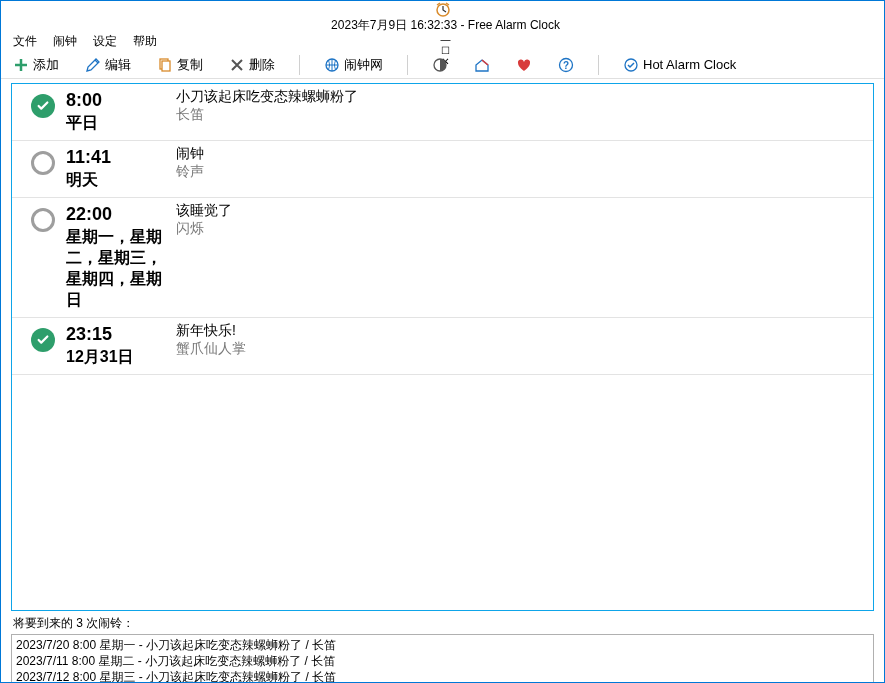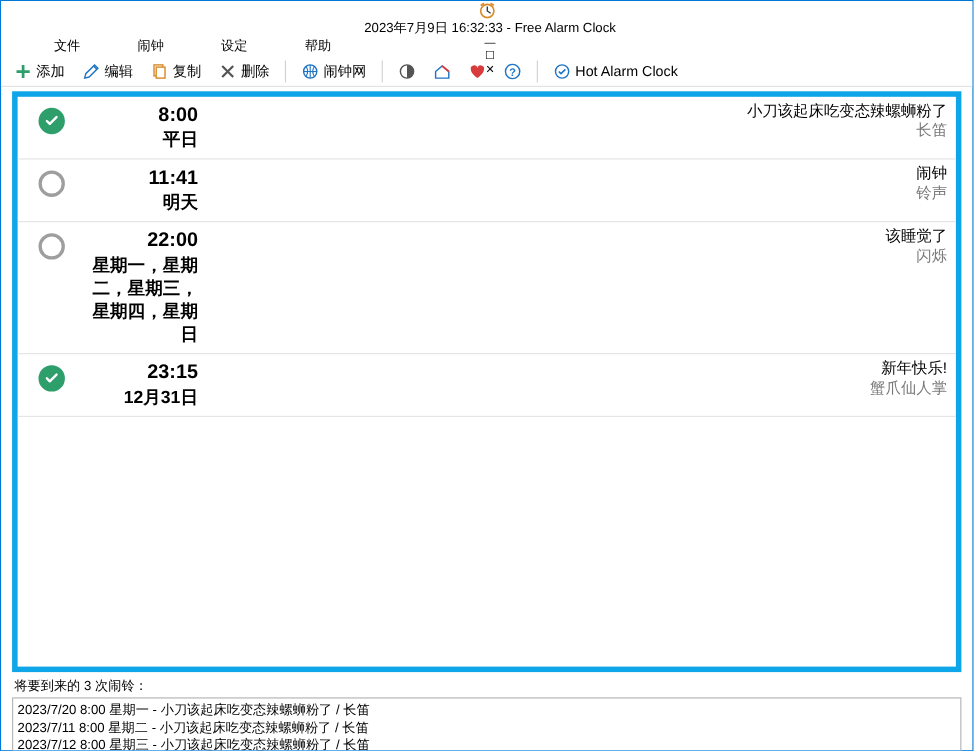--- a/index.html
+++ b/index.html
@@ -31,45 +31,44 @@
     font-family: "Segoe MDL2 Assets","Segoe UI Symbol",sans-serif;
     font-size: 10px; color:#000;
   }
 
   
   .menubar {
     display:flex; align-items:center; height:20px;
     padding: 0 4px;
     background:#fff;
   }
-  .menubar .menu-item { padding: 2px 8px; font-size:12px;margin-left:36px; }
+  .menubar .menu-item { padding: 2px 8px; font-size:12px; }
 
   
   .toolbar {
     display:flex; align-items:center; height:28px;
-    padding: 0 6px; gap: 4px;
+    padding: 0 6px; gap: 14px;
     background:#fff;
     border-bottom:1px solid #e0e0e0;
   }
   .tbtn {
     display:flex; align-items:center; gap:4px;
     padding: 2px 6px; font-size:13px; color:#000;
     border-radius:2px;
   }
   .tbtn .ico { width:16px; height:16px; display:flex; align-items:center; justify-content:center; }
   .sep { width:1px; height:20px; background:#d0d0d0; margin:0 4px; }
 
   
   .list {
     height: 528px;   
     overflow-y:auto;
-    border: 5px solid #0ea5e9;
+    border: 1px solid #0ea5e9;
     margin: 4px 10px 2px 10px;
     background:#fff;
-    text-align:right;
   }
   .row {
     display:flex; align-items:flex-start;
     border-bottom:1px solid #e3e3e3;
     padding: 4px 8px 6px 8px;
     min-height: 52px;
   }
   .row.selected { background:#cfe8ff; }
   .row .state-col { width:46px; display:flex; align-items:center; justify-content:center; padding-top:6px;}
   .row .time-col  { width:110px; padding-top:2px;}

